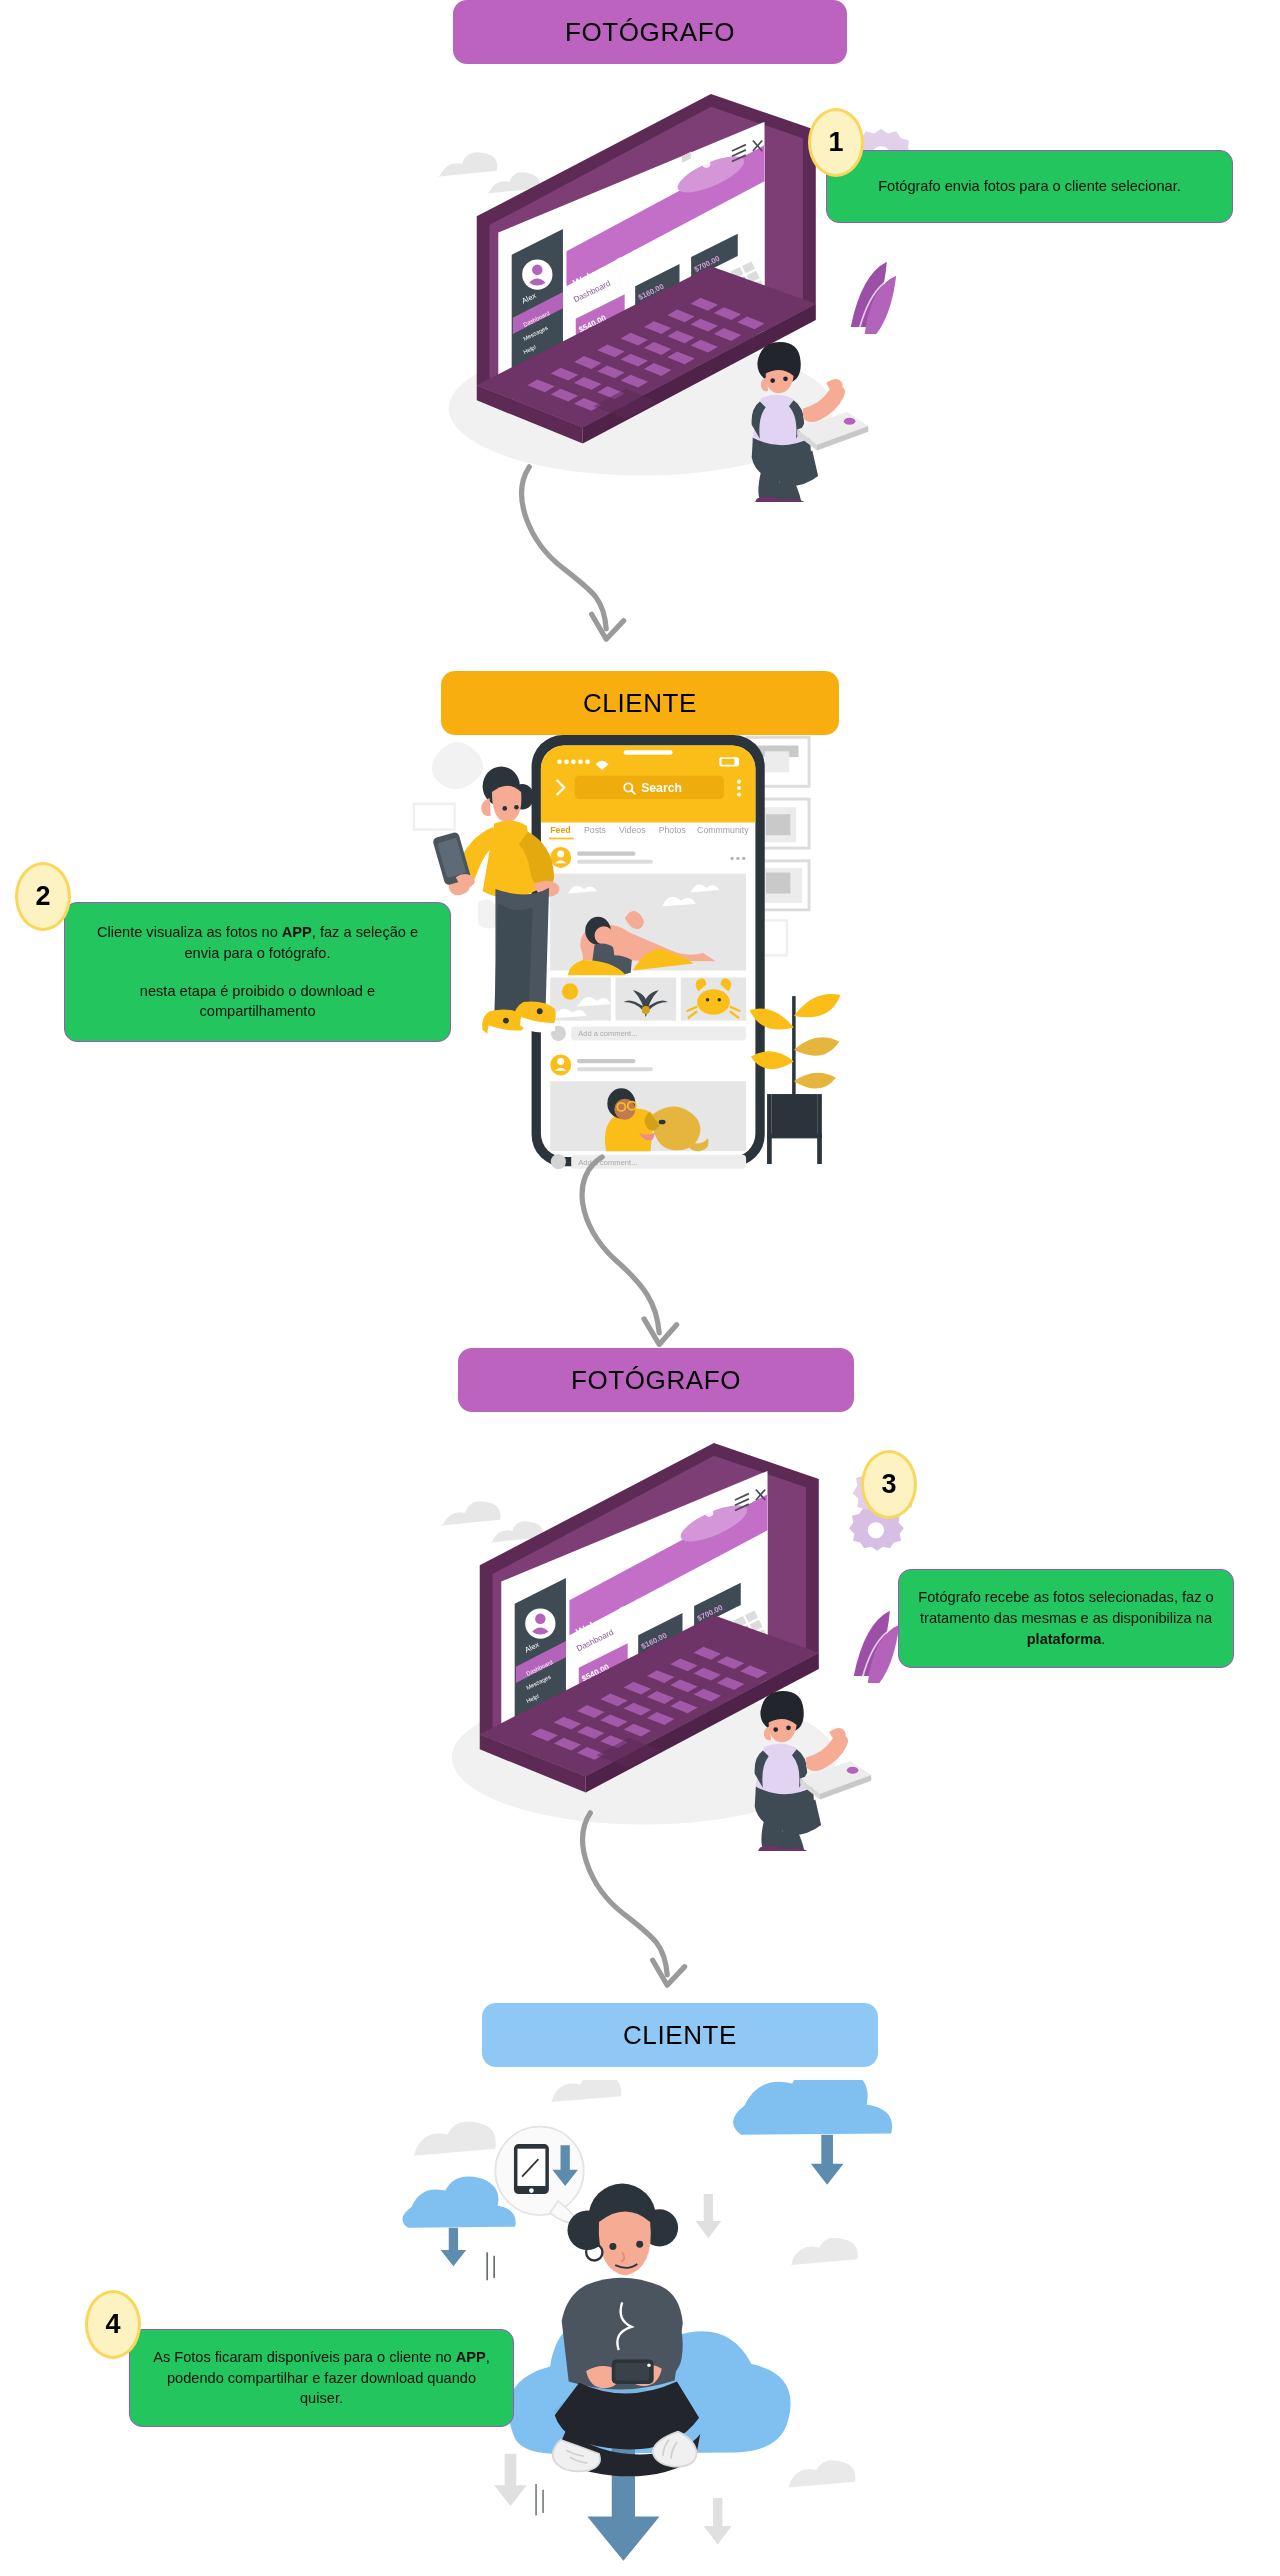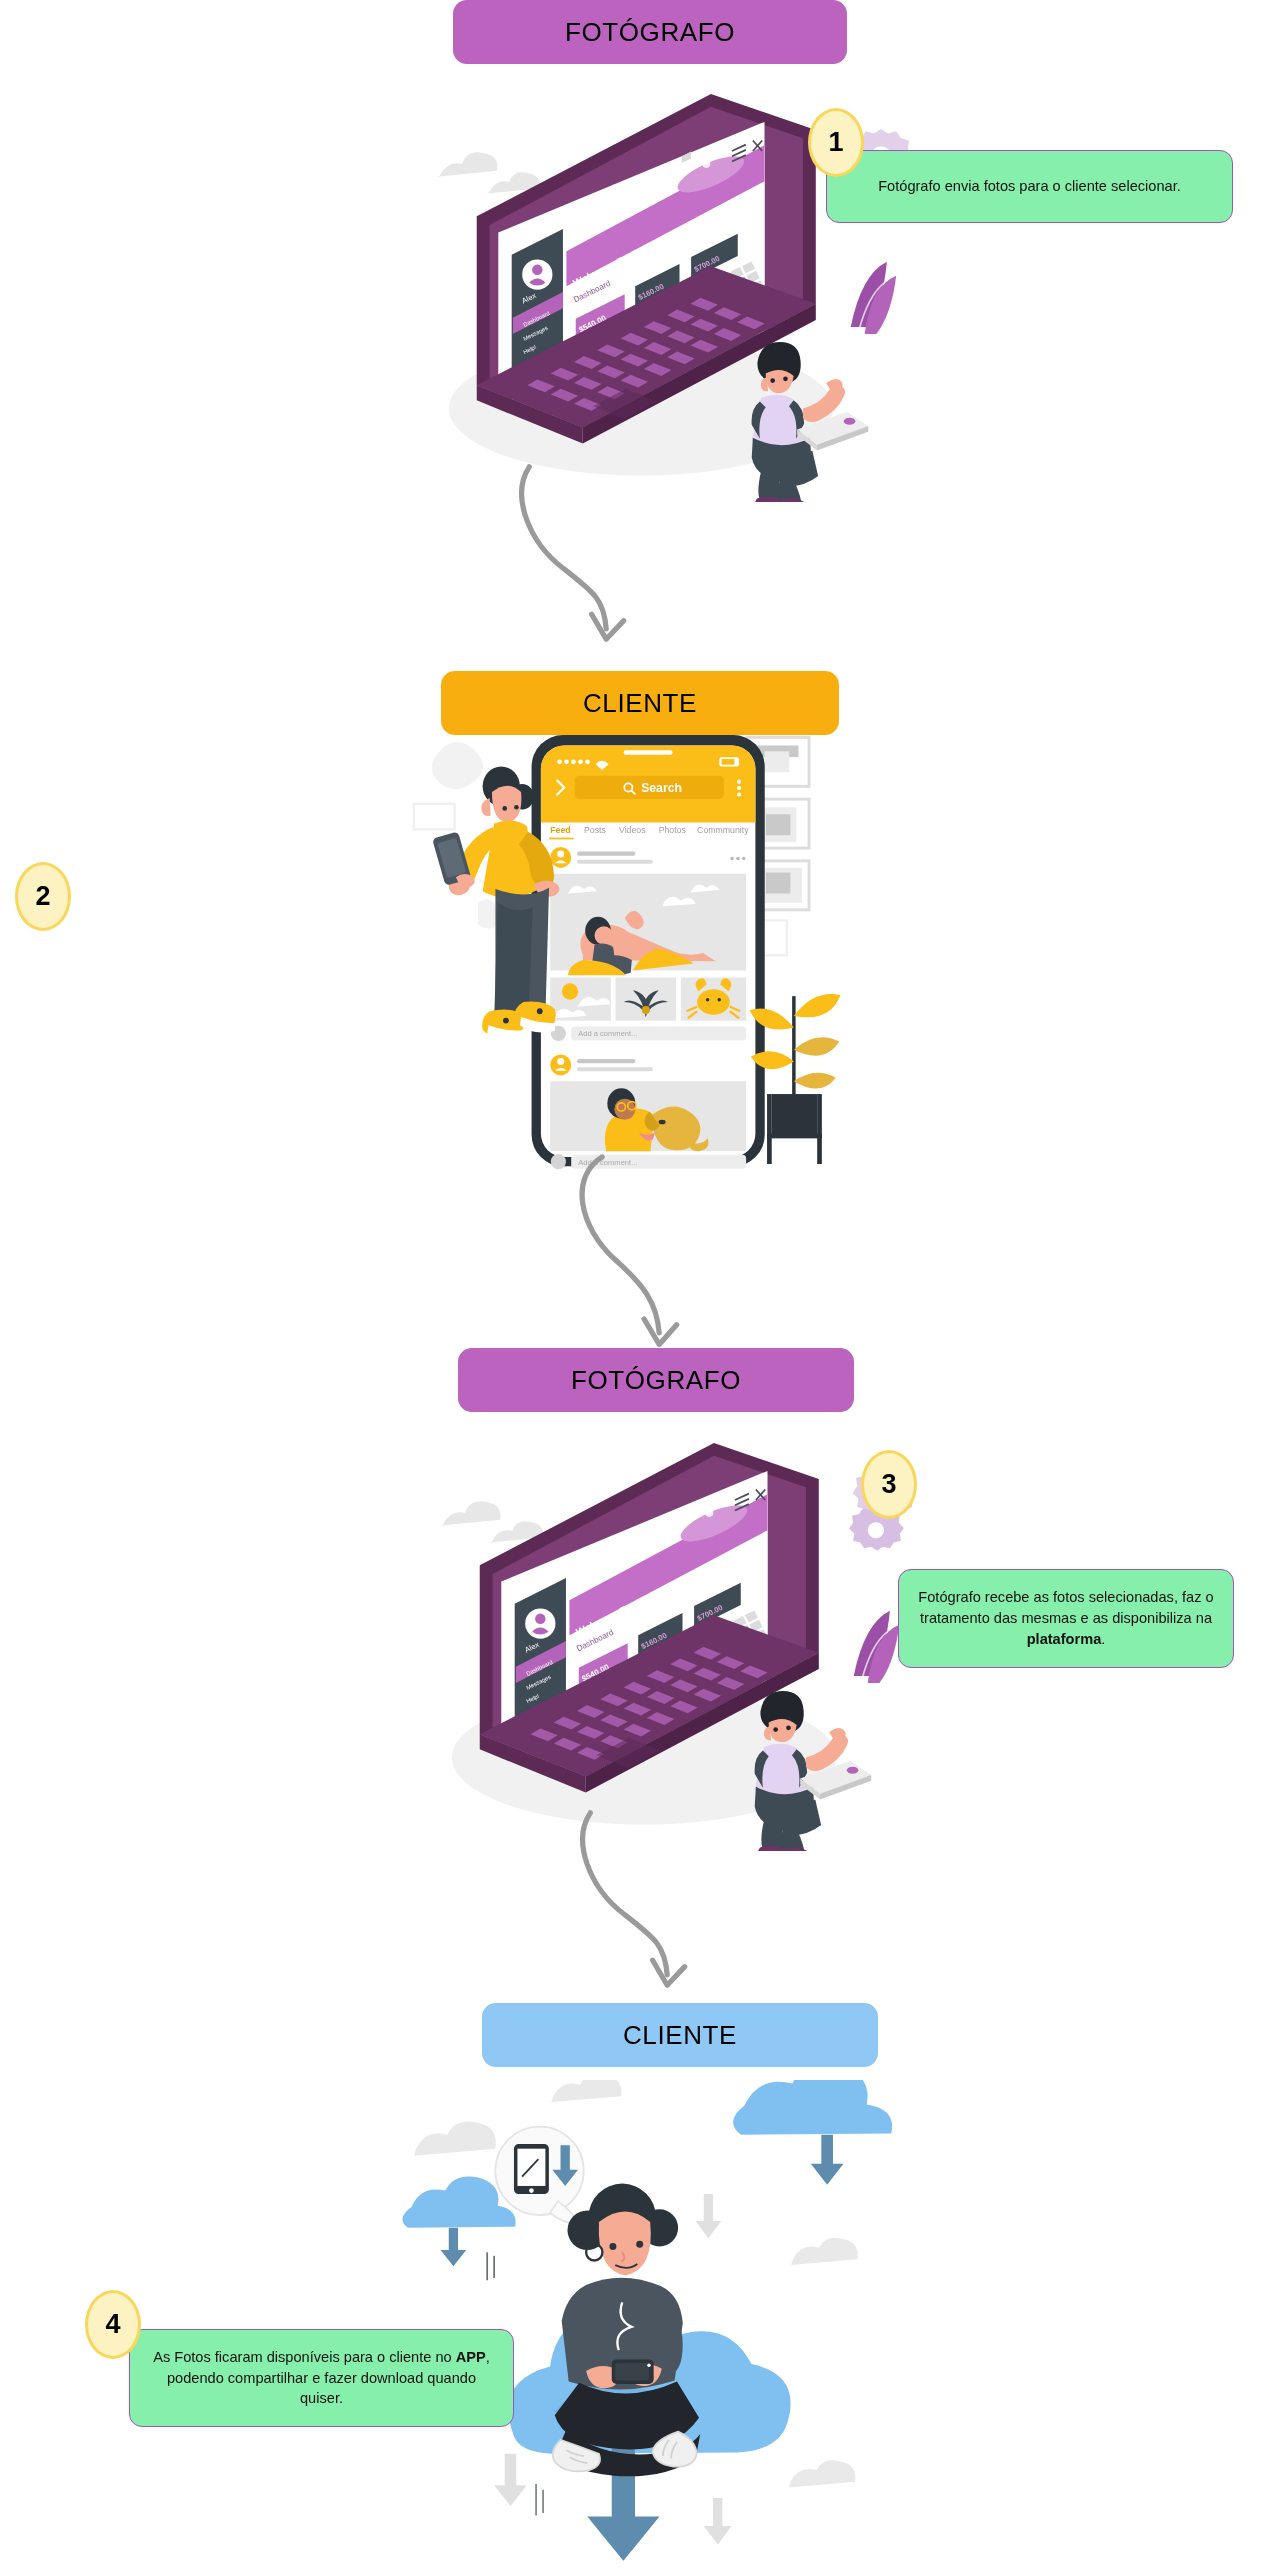--- a/index.html
+++ b/index.html
@@ -14,21 +14,21 @@
   .role-pill{
     position:absolute; display:flex; align-items:center; justify-content:center;
     border-radius:14px; color:#000; font-weight:700; letter-spacing:0.7px;
     font-family:"Liberation Sans", sans-serif;
   }
   .role-pill span{ font-size:26px; font-weight:400; letter-spacing:0.6px; }
 
   
   .callout{
     position:absolute;
-    background:#86efac; border:1.7px solid #A052BF; border-radius:13px;
+    background:#22c55e; border:1.7px solid #A052BF; border-radius:13px;
     display:flex; align-items:center; justify-content:center;
     padding:15px 17.5px; text-align:center;
   }
   .callout p{
     font-size:14.6px; line-height:1.42; color:#111; font-family:"Liberation Sans", sans-serif;
   }
   .callout p + p{ margin-top:17.5px; }
   .callout b{ font-weight:800; }
 
   .badge{
@@ -401,20 +401,26 @@
       <rect x="14" y="168" width="78" height="72" fill="#2B333B"></rect>
       <rect x="6" y="168" width="8" height="120" fill="#2B333B"></rect>
       <rect x="92" y="168" width="8" height="120" fill="#2B333B"></rect>
       <rect x="6" y="236" width="94" height="8" fill="#2B333B"></rect>
     </g>
   </svg>
 
   <div class="badge" style="left:15px; top:862px;">
     <span>2</span>
   </div>
+  <div class="callout" style="left:64px; top:902px; width:387px; height:140px; flex-direction:column;">
+    <p>
+      <span>Cliente visualiza as fotos no </span><b>APP</b><span>, faz a seleção e envia para o fotógrafo.</span>
+    </p>
+    <p>nesta etapa é proibido o download e compartilhamento</p>
+  </div>
 
   <svg class="connector" style="left:559px; top:1151px;" width="233" height="210" viewBox="0 0 400 360">
     <path d="M74 10 C18 44 34 130 96 186 C148 232 168 262 172 312" stroke="#9A9A9A" stroke-width="9" fill="none" stroke-linecap="round"></path>
     <path d="M146 288 L172 332 L202 298" stroke="#9A9A9A" stroke-width="9" fill="none" stroke-linecap="round" stroke-linejoin="round"></path>
   </svg>
 
   <div class="role-pill" style="left:458px; top:1348px; width:396px; height:64px; background:#BC63C0;">
     <span>FOTÓGRAFO</span>
   </div>
 

